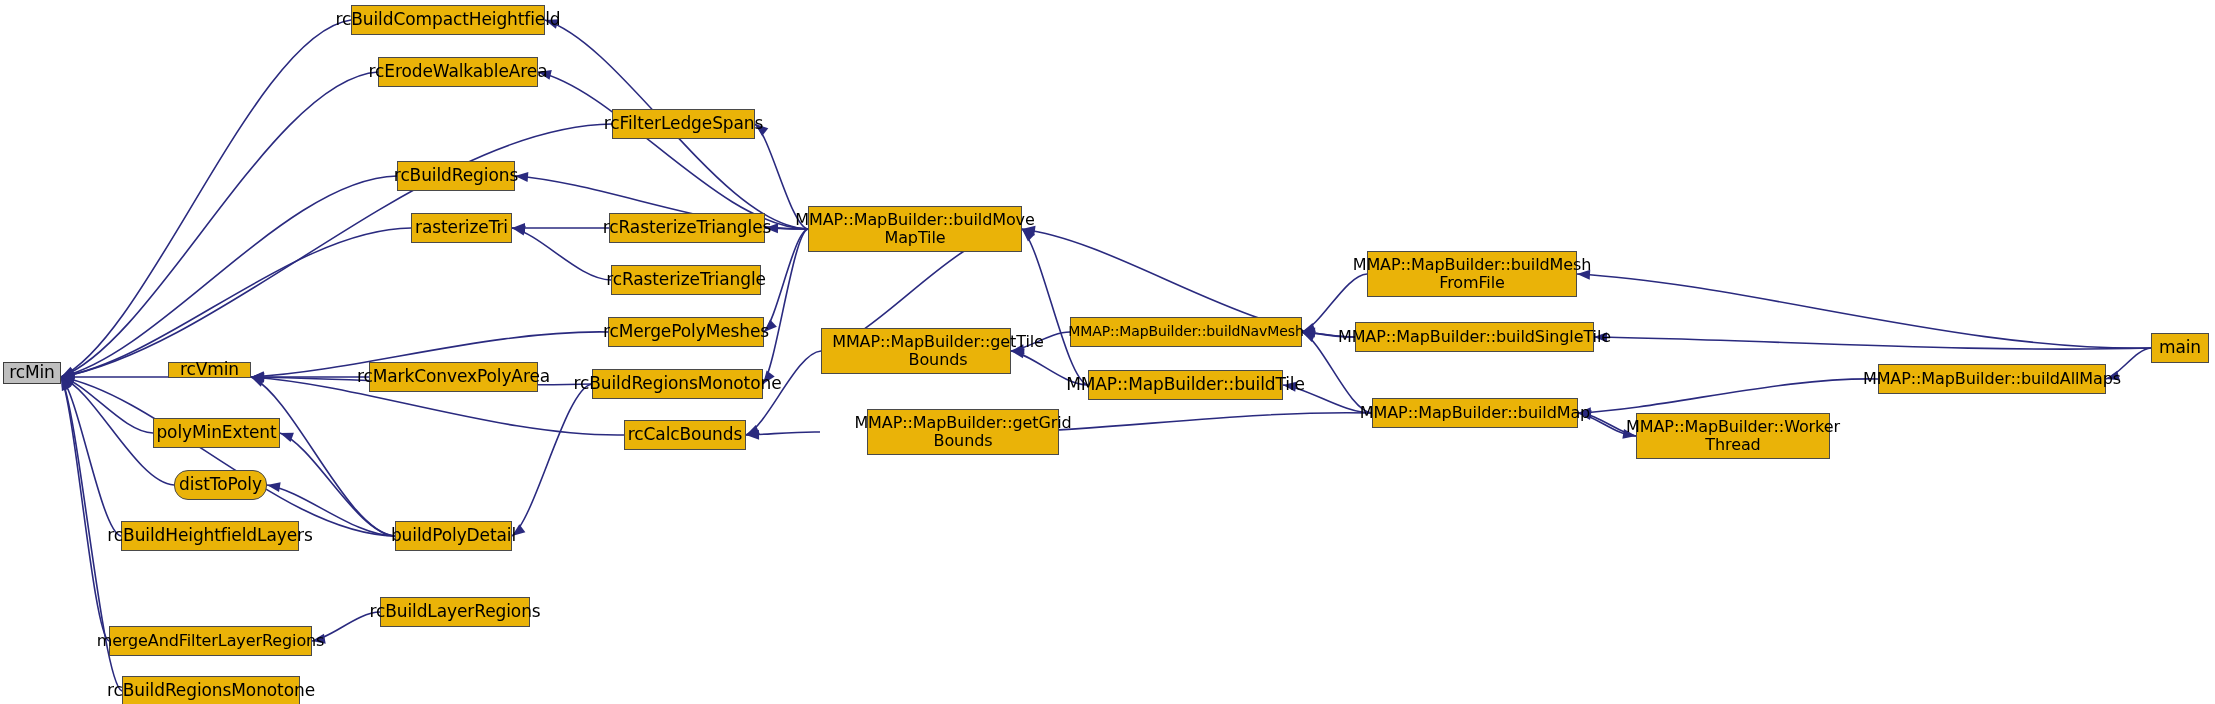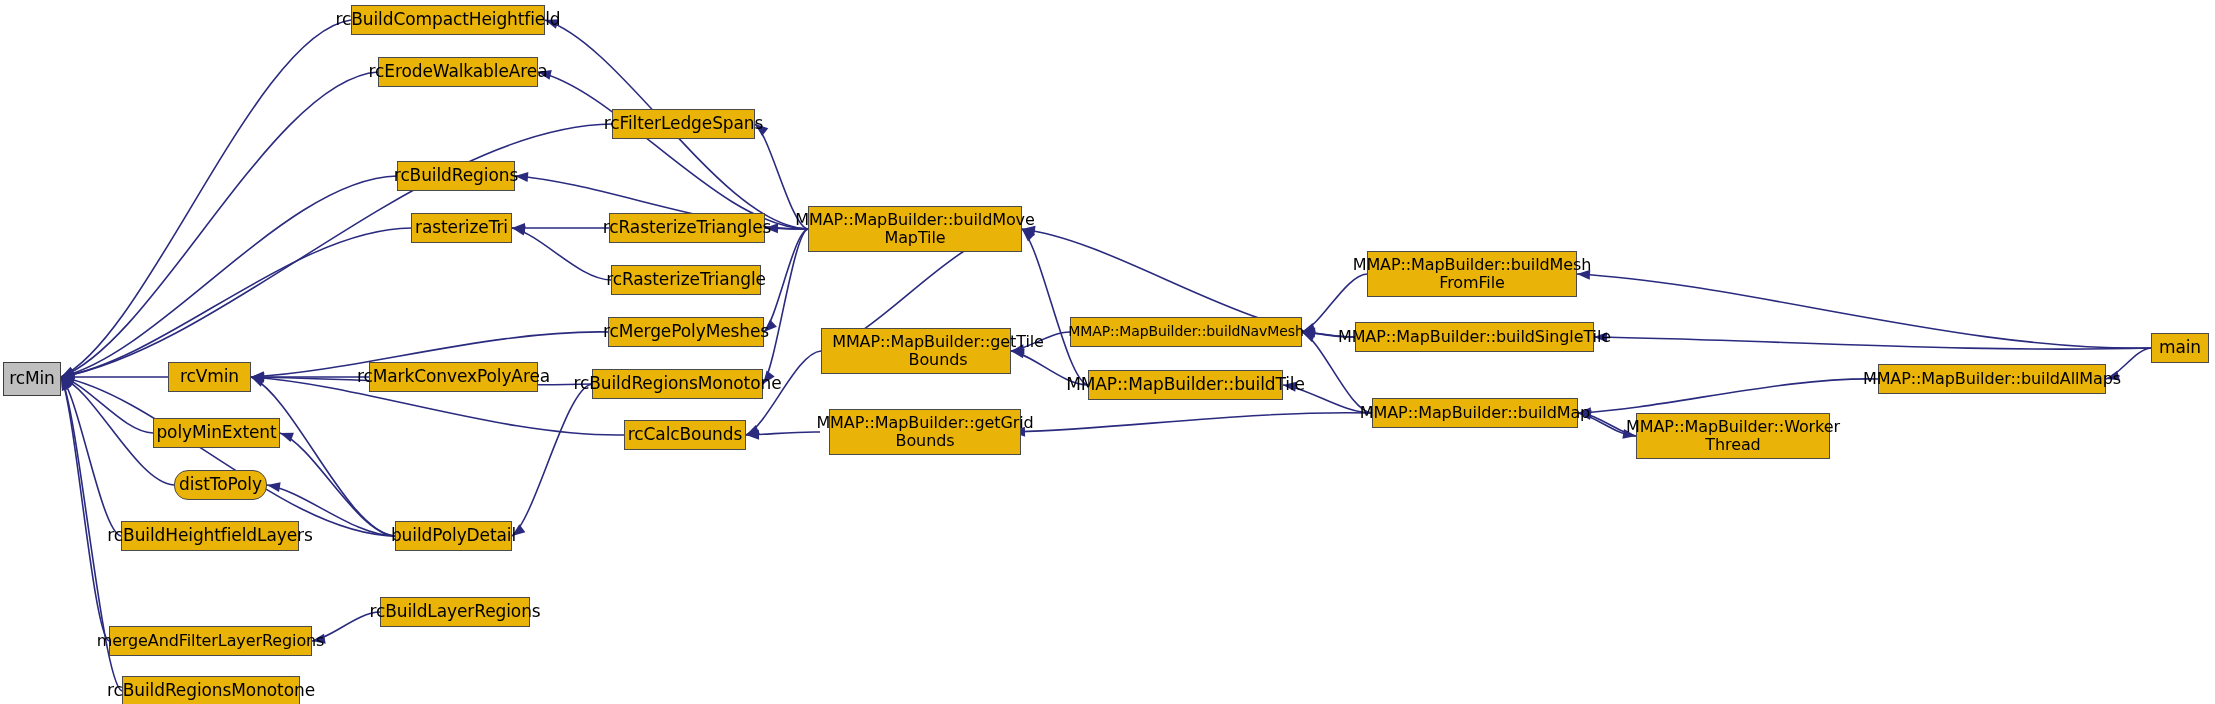--- a/index.html
+++ b/index.html
@@ -150,45 +150,45 @@
       <path class="edge-path" d="M 2151 348 C 2136.15 348.46105695630746, 2119.5 375.24821139126146, 2106 379"></path>
       <polygon class="arrow-head" points="0,0 -13,-5 -13,5" transform="translate(2106,379) rotate(164.46884192724605)"></polygon>
       <path class="edge-path" d="M 2151 348 C 1961.58 351.3825037796964, 1749.2 283.8525007559393, 1577 274"></path>
       <polygon class="arrow-head" points="0,0 -13,-5 -13,5" transform="translate(1577,274) rotate(-176.72536627849962)"></polygon>
       <path class="edge-path" d="M 2151 348 C 1967.19 353.2135860700585, 1761.1 339.40671721401173, 1594 337"></path>
       <polygon class="arrow-head" points="0,0 -13,-5 -13,5" transform="translate(1594,337) rotate(-179.17483420128255)"></polygon>
       <path class="edge-path" d="M 1578 413 C 1597.14 413.1235609004077, 1618.6 433.17271218008153, 1636 436"></path>
       <polygon class="arrow-head" points="0,0 -13,-5 -13,5" transform="translate(1636,436) rotate(9.229205537777881)"></polygon>
     </svg>
   <div id="node-layer">
-      <div class="node-box root" style="left: 3px; top: 362px; width: 58px; height: 34px;"><span>rcMin</span></div>
+      <div class="node-box root" style="left: 3px; top: 362px; width: 58px; height: 22px;"><span>rcMin</span></div>
       <div class="node-box" style="left: 351px; top: 5px; width: 194px; height: 30px;"><span>rcBuildCompactHeightfield</span></div>
       <div class="node-box" style="left: 378px; top: 57px; width: 160px; height: 30px;"><span>rcErodeWalkableArea</span></div>
       <div class="node-box" style="left: 612px; top: 109px; width: 143px; height: 30px;"><span>rcFilterLedgeSpans</span></div>
       <div class="node-box" style="left: 397px; top: 161px; width: 118px; height: 30px;"><span>rcBuildRegions</span></div>
       <div class="node-box" style="left: 411px; top: 213px; width: 101px; height: 30px;"><span>rasterizeTri</span></div>
       <div class="node-box" style="left: 609px; top: 213px; width: 156px; height: 30px;"><span>rcRasterizeTriangles</span></div>
       <div class="node-box" style="left: 611px; top: 265px; width: 150px; height: 30px;"><span>rcRasterizeTriangle</span></div>
       <div class="node-box" style="left: 608px; top: 317px; width: 156px; height: 30px;"><span>rcMergePolyMeshes</span></div>
-      <div class="node-box" style="left: 168px; top: 362px; width: 83px; height: 30px;"><span>rcVmin</span></div>
+      <div class="node-box" style="left: 168px; top: 362px; width: 83px; height: 16px;"><span>rcVmin</span></div>
       <div class="node-box" style="left: 369px; top: 362px; width: 169px; height: 30px;"><span>rcMarkConvexPolyArea</span></div>
       <div class="node-box" style="left: 592px; top: 369px; width: 171px; height: 30px;"><span>rcBuildRegionsMonotone</span></div>
       <div class="node-box" style="left: 624px; top: 420px; width: 122px; height: 30px;"><span>rcCalcBounds</span></div>
       <div class="node-box" style="left: 153px; top: 418px; width: 127px; height: 30px;"><span>polyMinExtent</span></div>
       <div class="node-box" style="left: 174px; top: 470px; width: 93px; height: 30px; border-radius: 14px;"><span>distToPoly</span></div>
       <div class="node-box" style="left: 121px; top: 521px; width: 178px; height: 30px;"><span>rcBuildHeightfieldLayers</span></div>
       <div class="node-box" style="left: 395px; top: 521px; width: 117px; height: 30px;"><span>buildPolyDetail</span></div>
       <div class="node-box" style="left: 380px; top: 597px; width: 150px; height: 30px;"><span>rcBuildLayerRegions</span></div>
       <div class="node-box" style="left: 109px; top: 626px; width: 203px; height: 30px; font-size: 16px;"><span>mergeAndFilterLayerRegions</span></div>
       <div class="node-box" style="left: 122px; top: 676px; width: 178px; height: 30px;"><span>rcBuildRegionsMonotone</span></div>
       <div class="node-box" style="left: 808px; top: 206px; width: 214px; height: 46px; font-size: 16px;"><span>MMAP::MapBuilder::buildMove
 MapTile</span></div>
       <div class="node-box" style="left: 821px; top: 328px; width: 190px; height: 46px; font-size: 16px; padding-left: 48px;"><span>MMAP::MapBuilder::getTile
 Bounds</span></div>
-      <div class="node-box" style="left: 829px; top: 409px; width: 192px; height: 46px; font-size: 16px;"><span>MMAP::MapBuilder::getGrid
+      <div class="node-box" style="left: 867px; top: 409px; width: 192px; height: 46px; font-size: 16px;"><span>MMAP::MapBuilder::getGrid
 Bounds</span></div>
       <div class="node-box" style="left: 1070px; top: 317px; width: 232px; height: 30px; font-size: 14px;"><span>MMAP::MapBuilder::buildNavMesh</span></div>
       <div class="node-box" style="left: 1088px; top: 370px; width: 195px; height: 30px;"><span>MMAP::MapBuilder::buildTile</span></div>
       <div class="node-box" style="left: 1367px; top: 251px; width: 210px; height: 46px; font-size: 16px;"><span>MMAP::MapBuilder::buildMesh
 FromFile</span></div>
       <div class="node-box" style="left: 1355px; top: 322px; width: 239px; height: 30px; font-size: 16px;"><span>MMAP::MapBuilder::buildSingleTile</span></div>
       <div class="node-box" style="left: 1372px; top: 398px; width: 206px; height: 30px; font-size: 16px;"><span>MMAP::MapBuilder::buildMap</span></div>
       <div class="node-box" style="left: 1878px; top: 364px; width: 228px; height: 30px; font-size: 16px;"><span>MMAP::MapBuilder::buildAllMaps</span></div>
       <div class="node-box" style="left: 1636px; top: 413px; width: 194px; height: 46px; font-size: 16px;"><span>MMAP::MapBuilder::Worker
 Thread</span></div>

